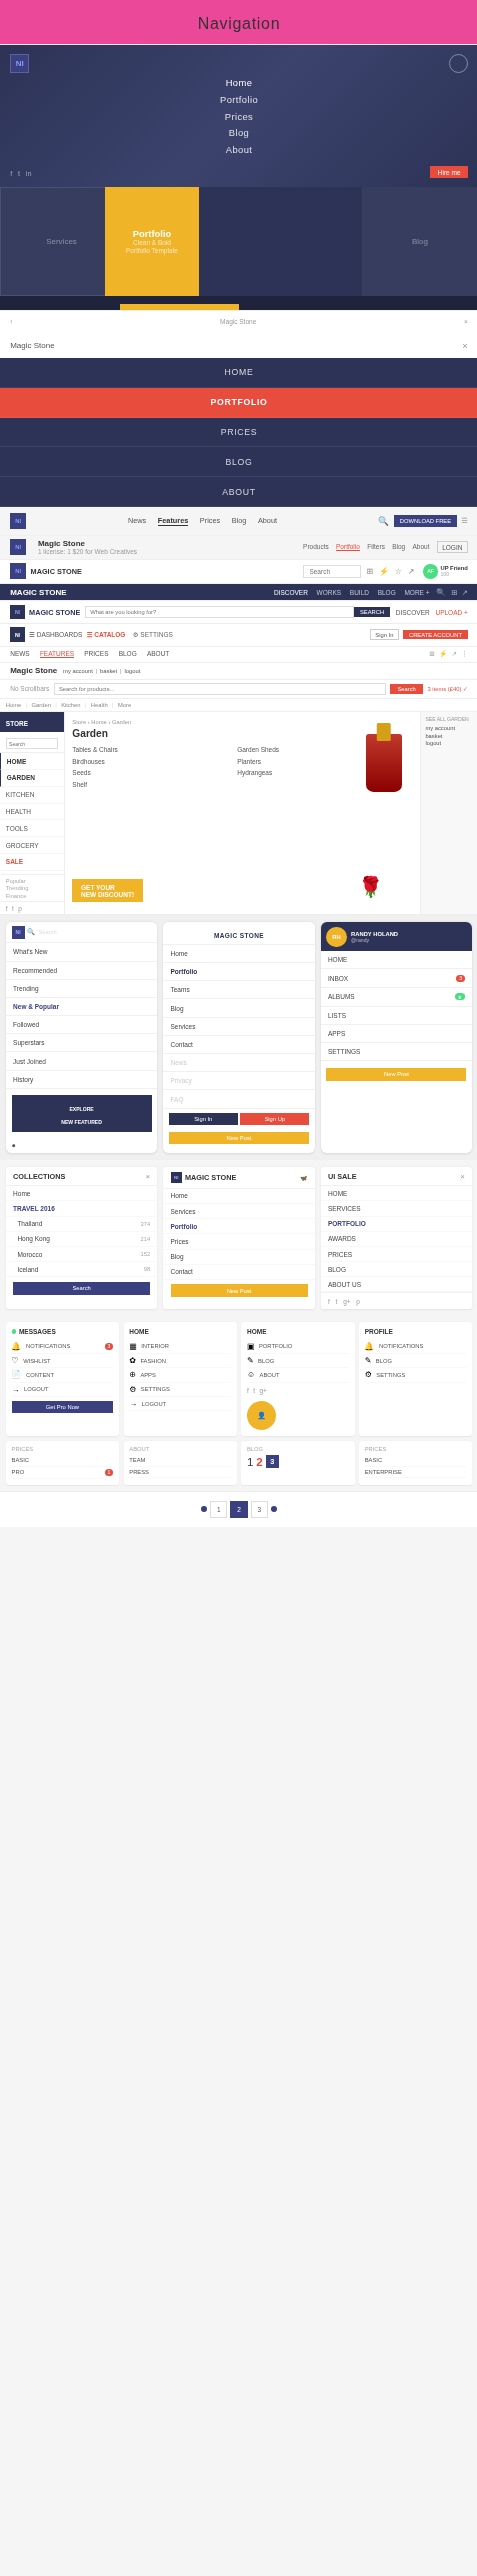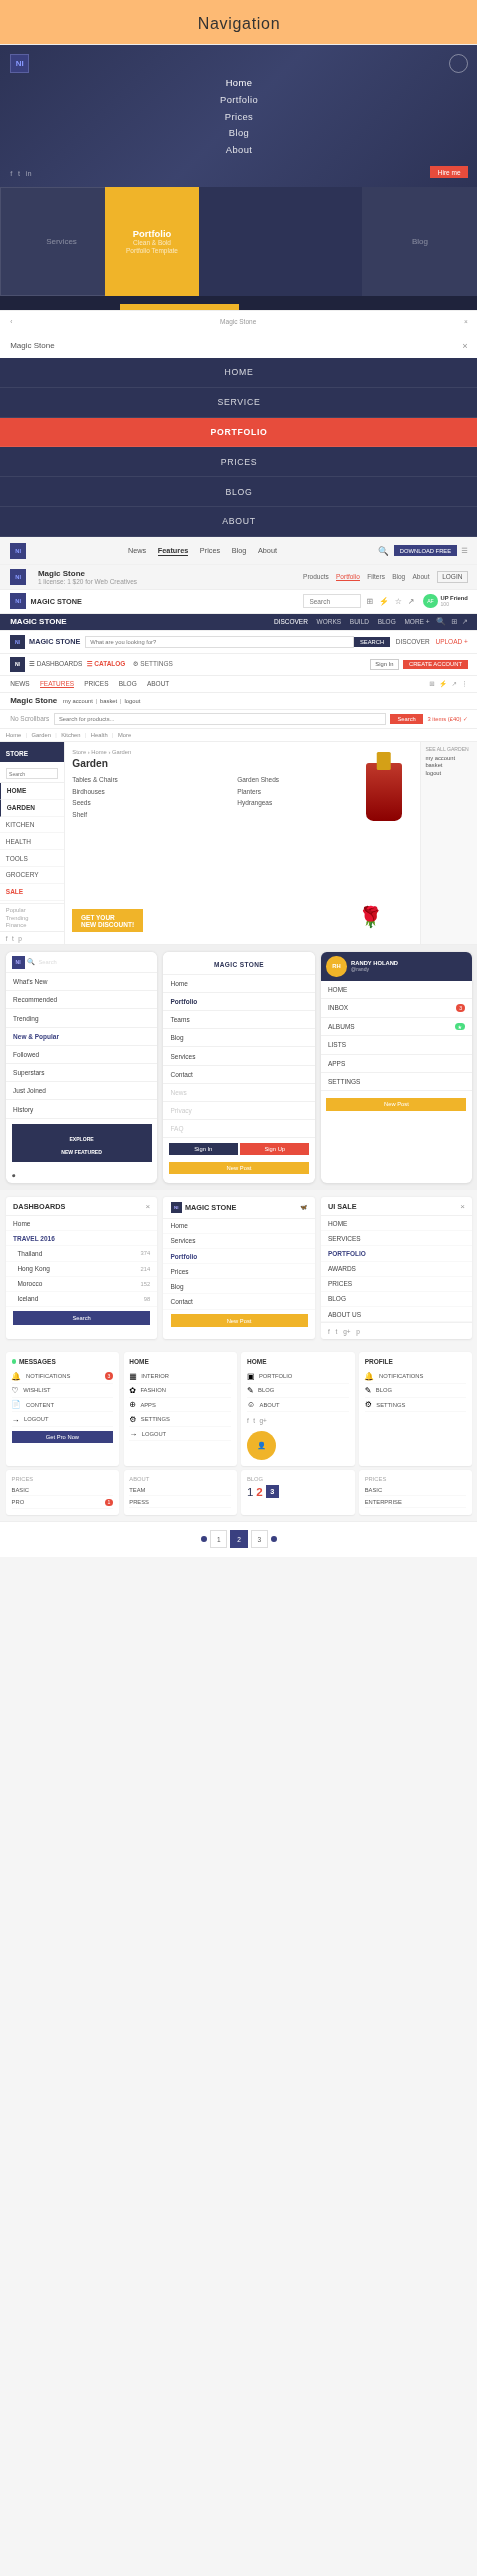--- a/index.html
+++ b/index.html
@@ -5,21 +5,21 @@
     * { box-sizing: border-box; margin: 0; padding: 0; }
     body {
       font-family: 'Helvetica Neue', Arial, sans-serif;
       background: #f5f5f5;
       width: 478px;
       overflow-x: hidden;
     }
 
     
     .page-title-section {
-      background: #fdba74;
+      background: #ec4899;
       text-align: center;
       padding: 14.5px 0 11.6px;
       border-bottom: 0.7px solid #eee;
     }
     .page-title-section h1 {
       font-size: 16px;
       font-weight: 500;
       color: #333;
       letter-spacing: 0.7px;
     }
@@ -595,21 +595,20 @@
   </div>
 </div>
 
 <div class="section-mobile-menu">
   <div class="mobile-menu-header">
     <span class="title">Magic Stone</span>
     <span class="x">×</span>
   </div>
   <div class="mobile-menu-items">
     <div class="mobile-menu-item">HOME</div>
-    <div class="mobile-menu-item">SERVICE</div>
     <div class="mobile-menu-item active-red">PORTFOLIO</div>
     <div class="mobile-menu-item">PRICES</div>
     <div class="mobile-menu-item">BLOG</div>
     <div class="mobile-menu-item">ABOUT</div>
   </div>
 </div>
 
 <div class="bar-nav" style="padding: 5.8px 10.2px;">
   <div class="logo-box">
     <span>NI</span>
@@ -890,21 +889,21 @@
     <div style="padding:4.4px 5.8px;margin-top:auto;">
       <button style="width:100%;font-size:5.8px;background:#f0b429;color:#fff;border:none;padding:3.6px 0;cursor:pointer;">New Post</button>
     </div>
   </div>
 </div>
 
 <div class="section-collections">
 
   <div class="coll-col">
     <div class="coll-header">
-      <span class="coll-header-title">DASHBOARDS</span>
+      <span class="coll-header-title">COLLECTIONS</span>
       <span class="coll-header-x">×</span>
     </div>
     <div class="coll-item">
       <span class="coll-item-label">Home</span>
     </div>
     <div class="coll-item">
       <span class="coll-item-label active">TRAVEL 2016</span>
     </div>
     <div class="coll-item coll-item-indent">
       <span class="coll-item-label">Thailand</span>

